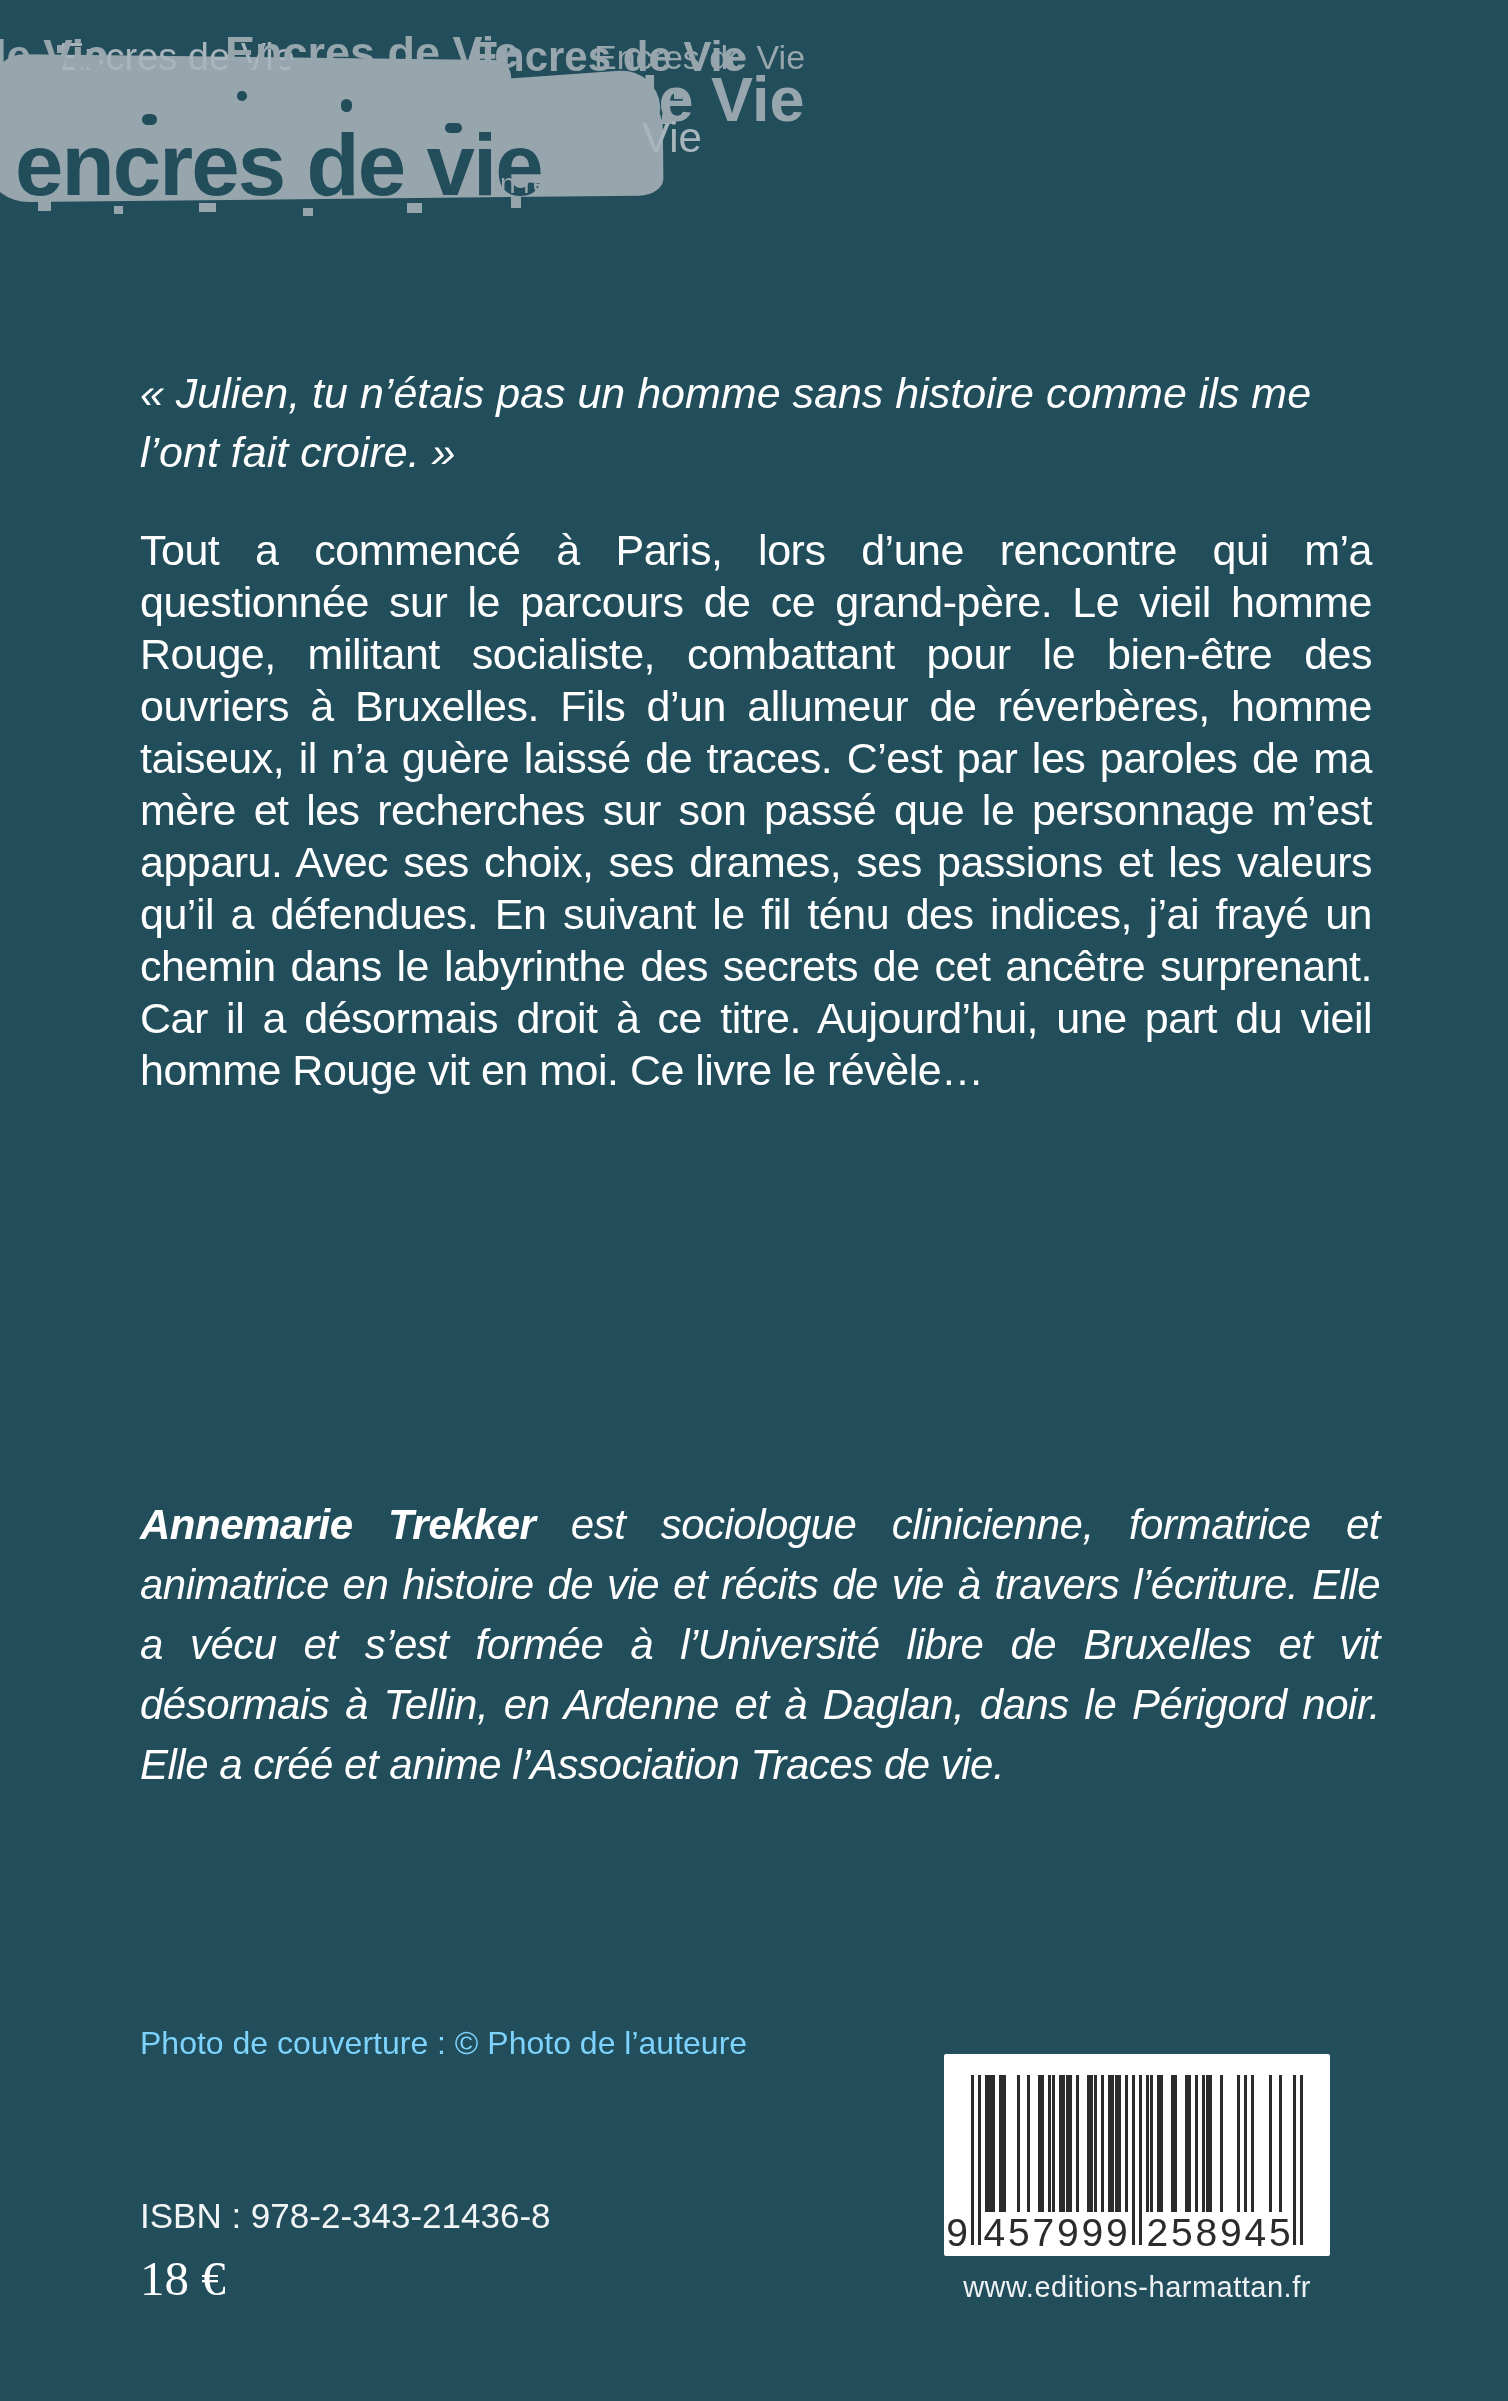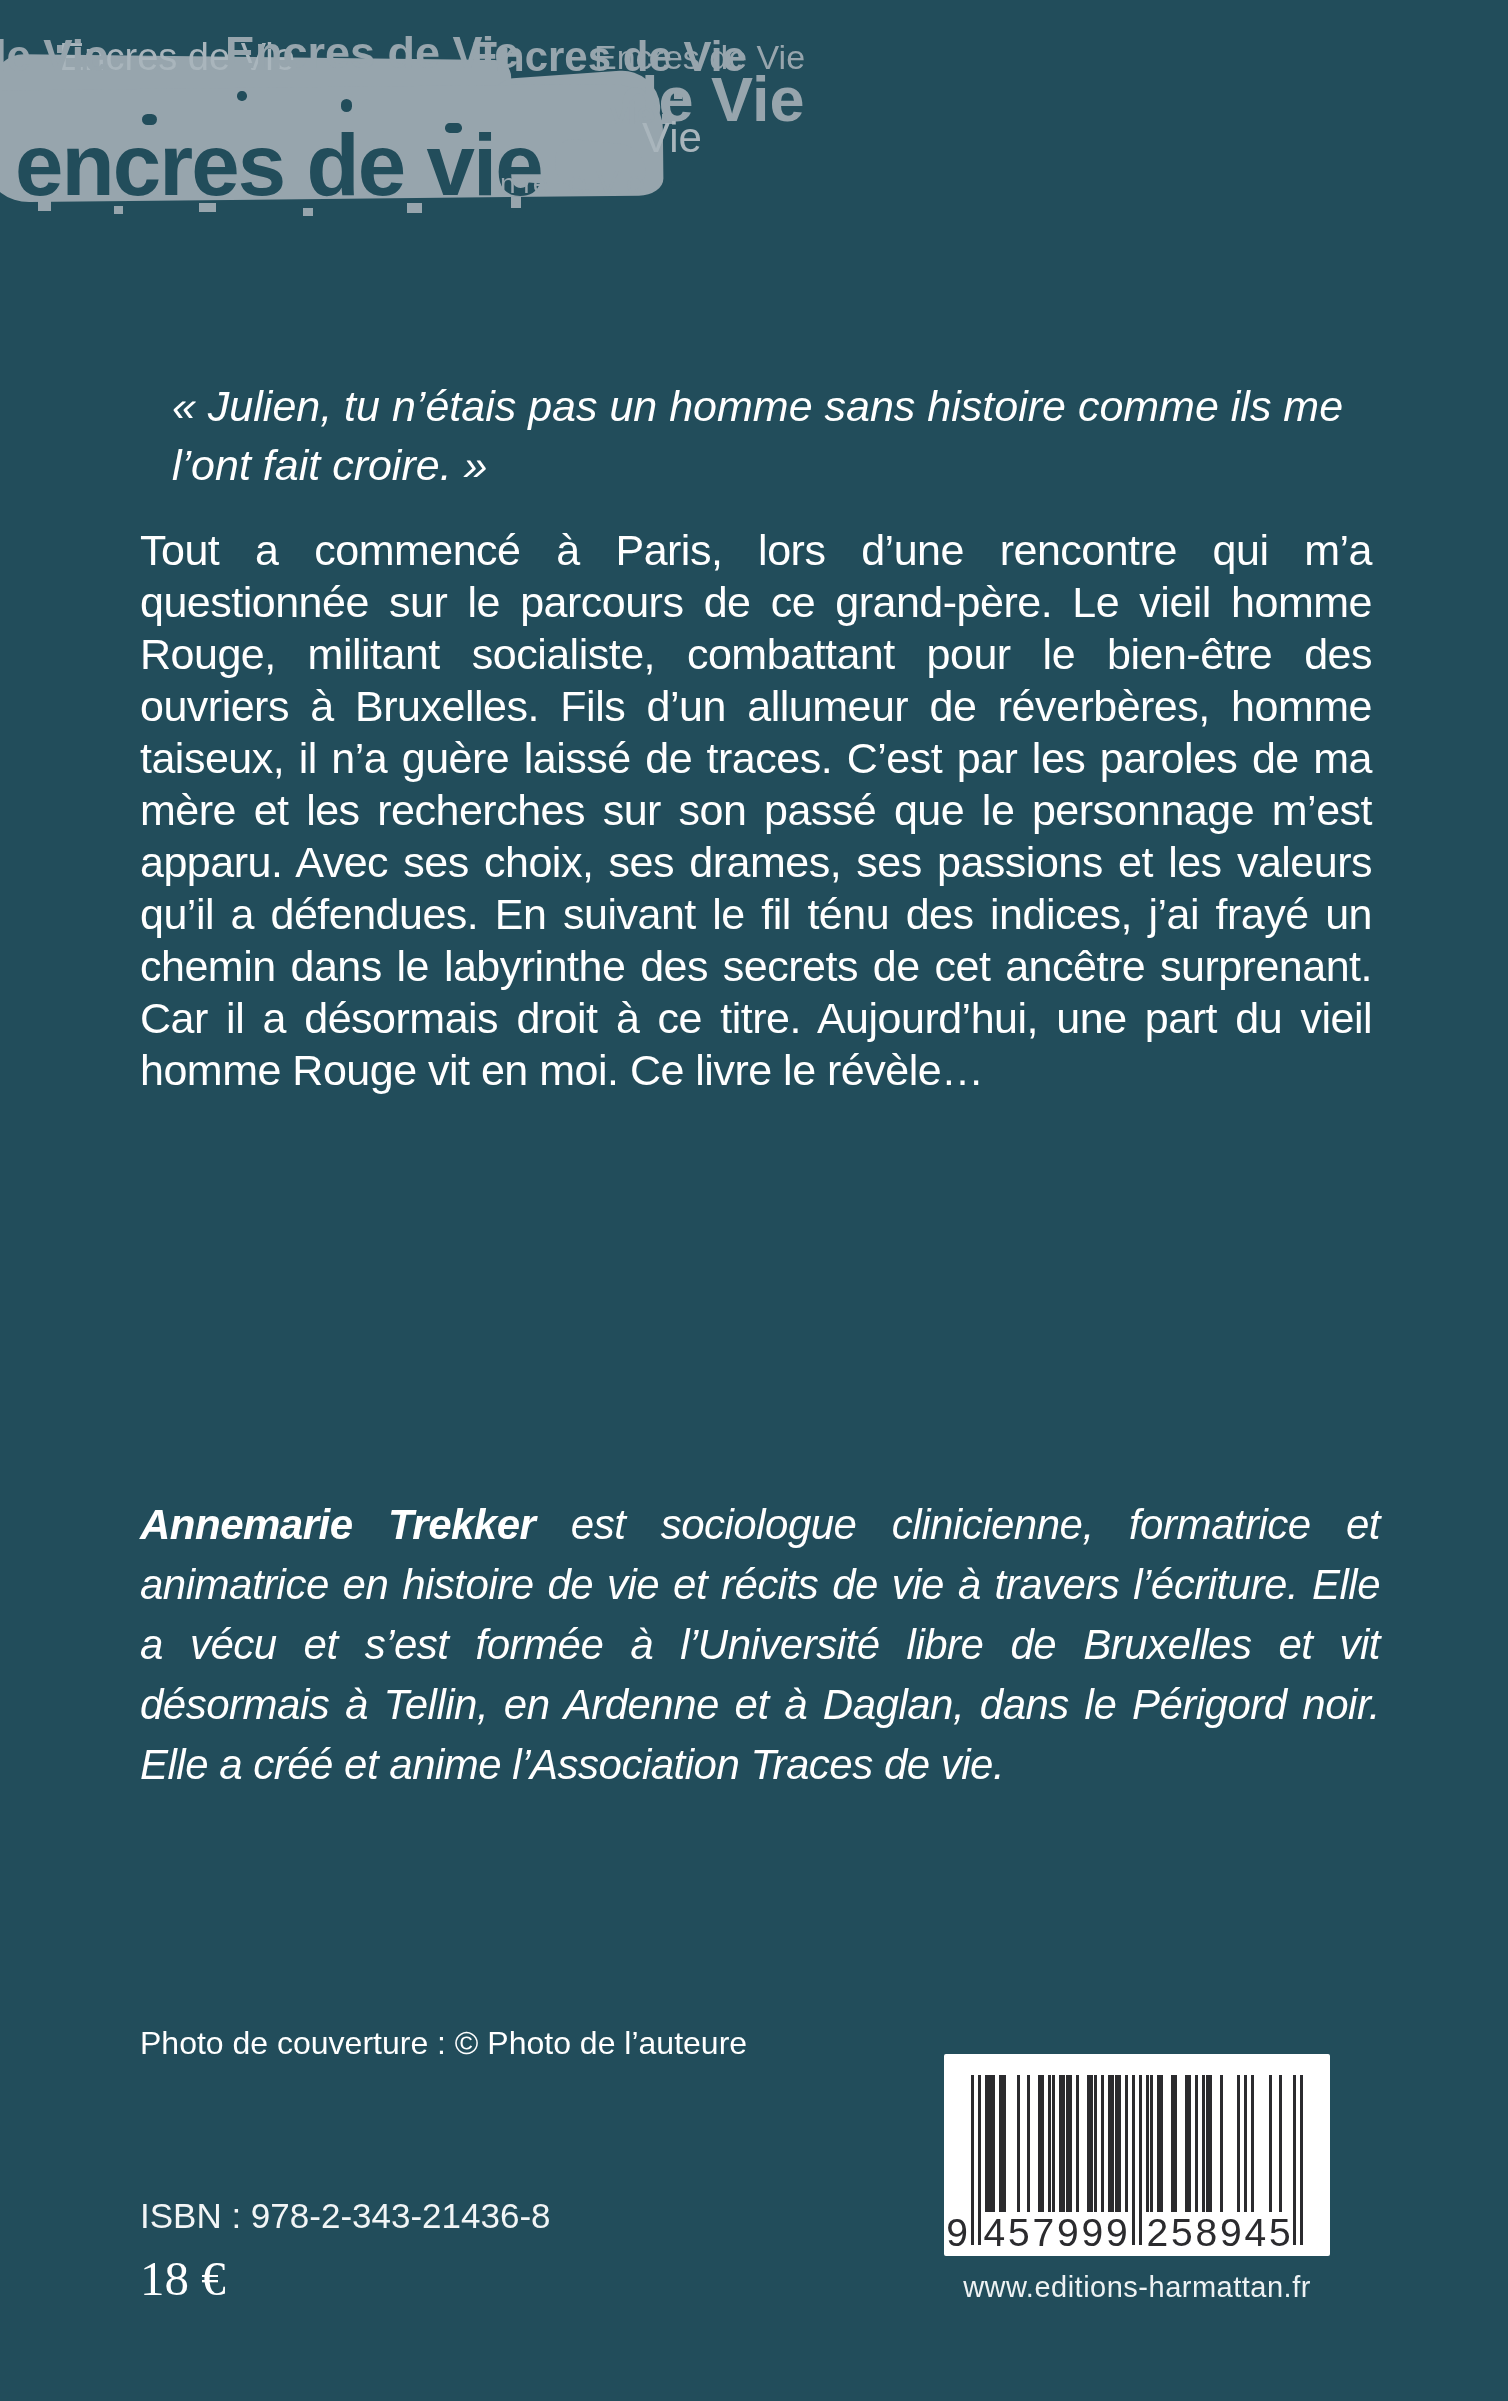--- a/index.html
+++ b/index.html
@@ -26,34 +26,34 @@
   .hole { position:absolute; background:#224d5b; }
   .lg { position:absolute; color:#97a5ad; white-space:nowrap; line-height:1; }
   #lg-main {
     position:absolute; left:15px; top:121px; z-index:3;
     color:#224d5b; font-size:87px; font-weight:bold; letter-spacing:-1.9px;
     white-space:nowrap; line-height:1;
   }
 
   
   .quote {
-    left:140px; top:377px; width:1249px;
-    font-size:43px; font-style:italic; line-height:59px;margin-left:32px;
+    left:140px; top:364px; width:1249px;
+    font-size:43px; font-style:italic; line-height:59px;
   }
   .synopsis {
     left:140px; top:524px; width:1232px;
     font-size:43px; line-height:52px; text-align:justify; letter-spacing:-0.5px;
   }
   .bio {
     left:140px; top:1495px; width:1240px;
     font-size:42px; font-style:italic; line-height:60px; text-align:justify;
     letter-spacing:-0.5px;
   }
   .bio strong { font-weight:bold; }
-  .photo-credit { left:140px; top:2025px; font-size:32px; color:#ffffff; }
+  .photo-credit { left:140px; top:2025px; font-size:32px; color:#7dd3fc; }
   .isbn { left:140px; top:2196px; font-size:35px; color:#f2f5f6; }
   .price { left:140px; top:2250px; font-size:49px;
            font-family:"Liberation Serif", serif; font-weight:normal; }
 
   
   #barcode-box { left:944px; top:2054px; width:386px; height:202px;
                  background:#ffffff; border-radius:1.9px; }
   #bars { position:absolute; left:26.5px; top:21px; width:333px; height:170px; }
   .bar { position:absolute; top:0; background:#2b2b2e; }
   .ean-digit { position:absolute; bottom:3.8px; transform:translateX(-50%);

